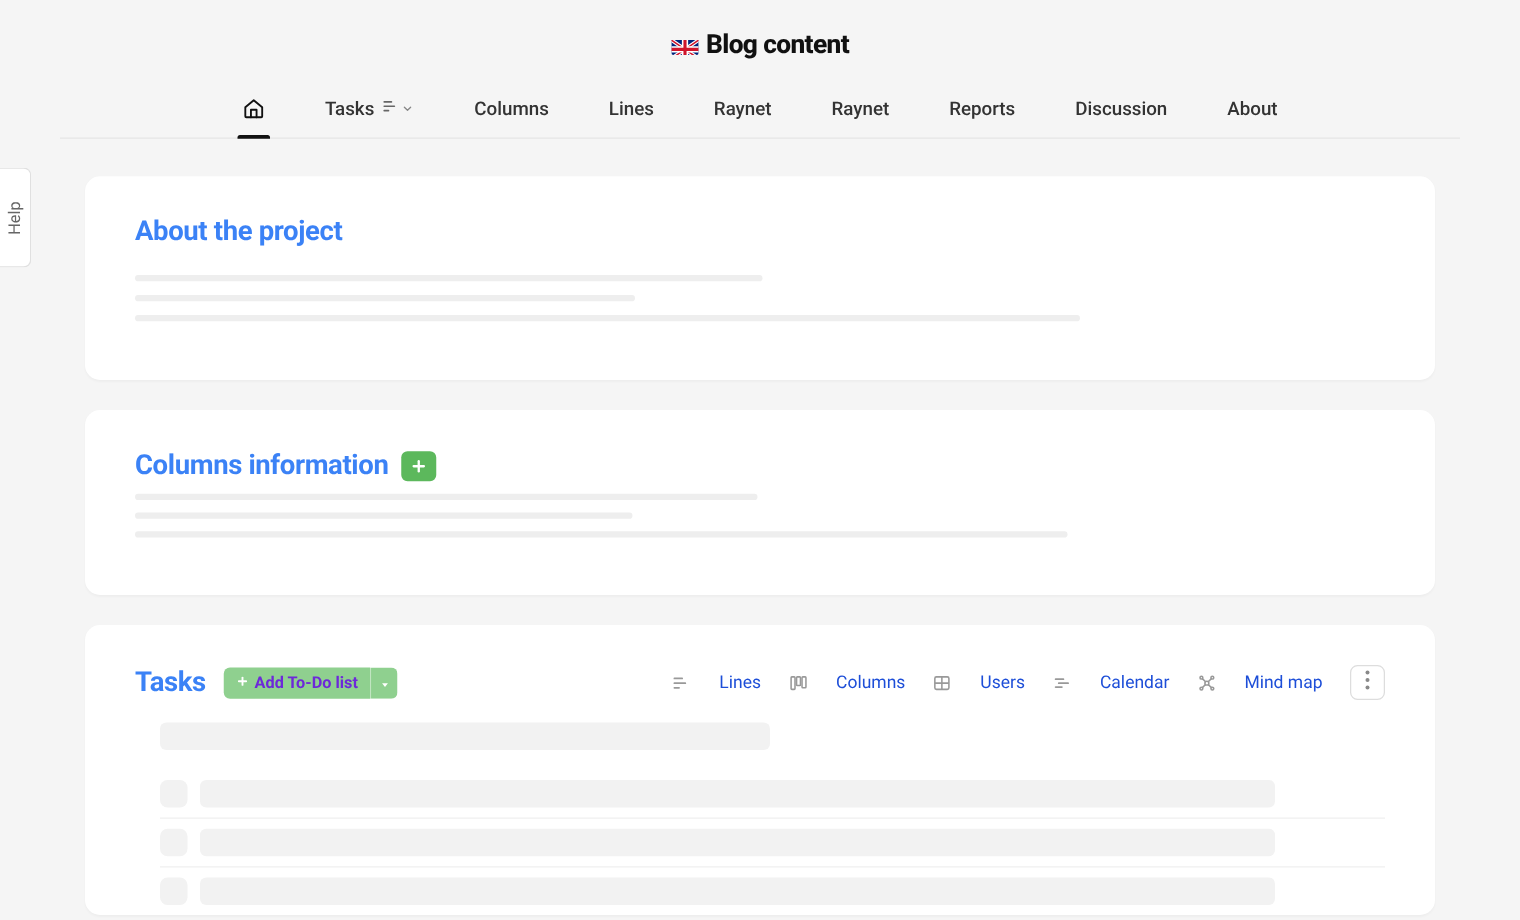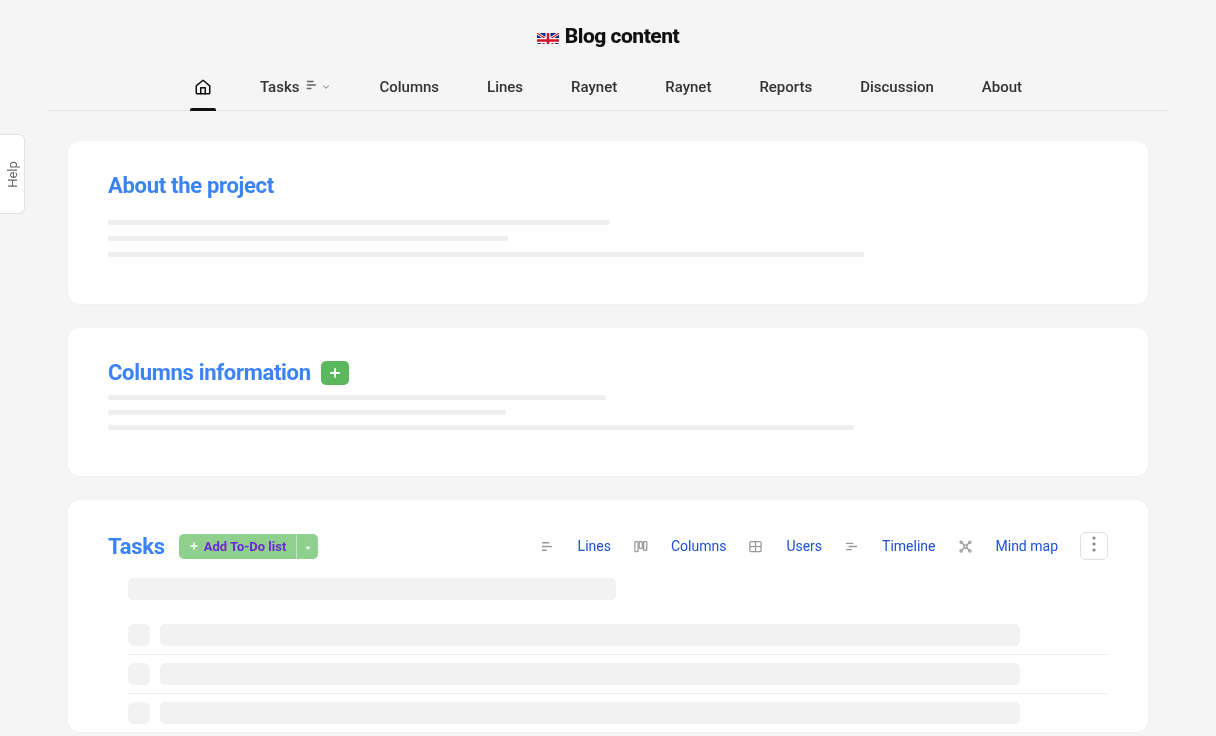--- a/index.html
+++ b/index.html
@@ -403,21 +403,21 @@
           <span>Users</span>
         </div>
         <div class="view-item">
           <span>
             <svg width="15" height="15" viewBox="0 0 24 24" fill="none" stroke="#999" stroke-width="2.2" stroke-linecap="round">
               <line x1="4" y1="7" x2="14" y2="7"></line>
               <line x1="8" y1="12" x2="20" y2="12"></line>
               <line x1="4" y1="17" x2="12" y2="17"></line>
             </svg>
           </span>
-          <span>Timeline</span>
+          <span>Calendar</span>
         </div>
         <div class="view-item">
           <span>
             <svg width="15" height="15" viewBox="0 0 24 24" fill="none" stroke="#999" stroke-width="2" stroke-linecap="round">
               <circle cx="12" cy="12" r="2.5"></circle>
               <circle cx="5" cy="5" r="1.8"></circle>
               <circle cx="19" cy="5" r="1.8"></circle>
               <circle cx="5" cy="19" r="1.8"></circle>
               <circle cx="19" cy="19" r="1.8"></circle>
               <line x1="10" y1="10" x2="6.5" y2="6.5"></line>

